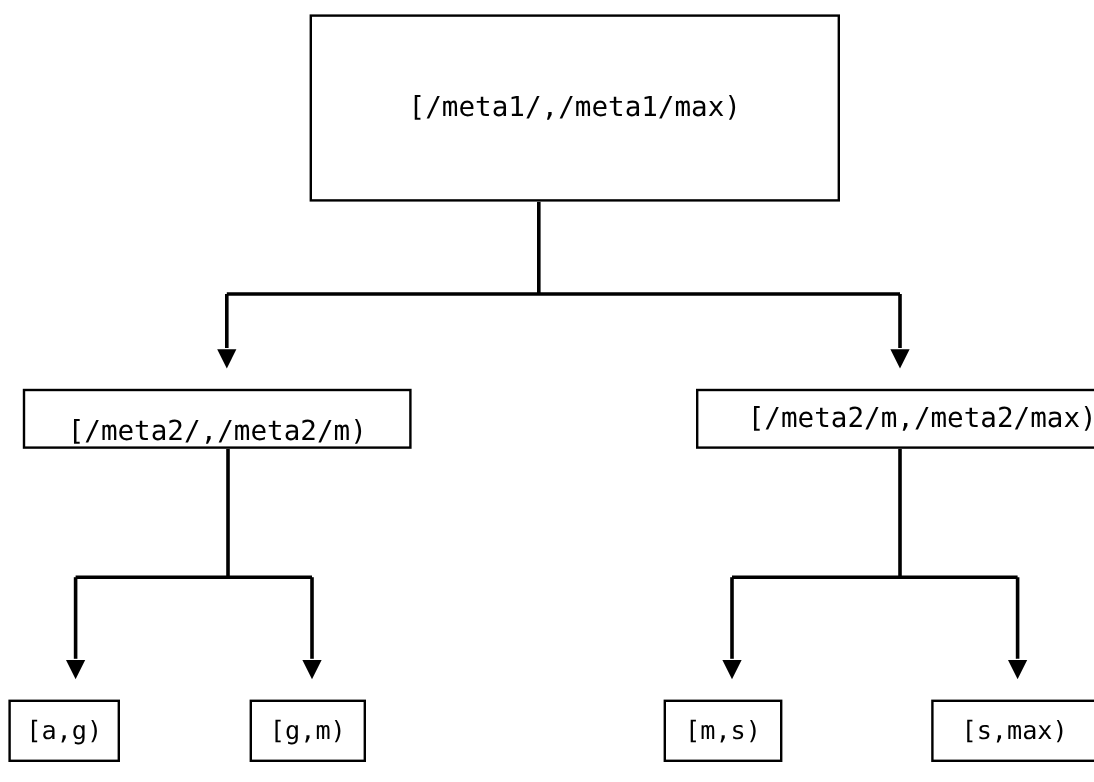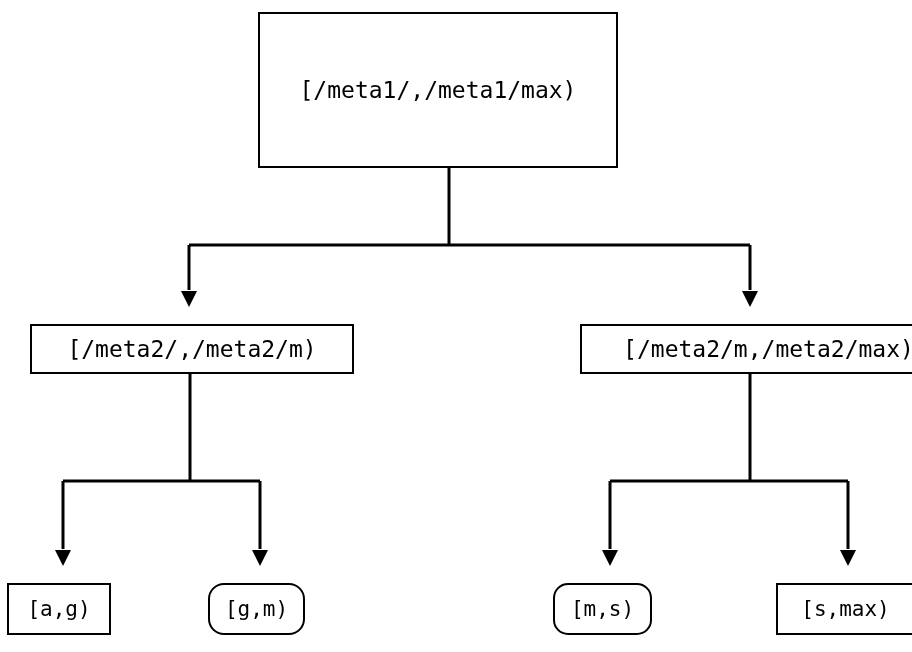--- a/index.html
+++ b/index.html
@@ -80,41 +80,41 @@
     <g>
       <path d="M 750 374 L 750 481" stroke="#000000" stroke-width="3" fill="none"></path>
       <path d="M 610 481 L 848 481" stroke="#000000" stroke-width="3" fill="none"></path>
       <path d="M 610 481 L 610 549" stroke="#000000" stroke-width="3" fill="none"></path>
       <polygon points="602,550 618,550 610,566" fill="#000000"></polygon>
       <path d="M 848 481 L 848 549" stroke="#000000" stroke-width="3" fill="none"></path>
       <polygon points="840,550 856,550 848,566" fill="#000000"></polygon>
     </g>
   </svg>
 
-  <div class="node node-root" style="left:258px; top:12px; width:360px; height:156px;">
+  <div class="node node-root" style="left:258px; top:12px; width:442px; height:156px;">
     <span class="node-label">[/meta1/,/meta1/max)</span>
   </div>
 
-  <div class="node node-mid" style="left:30px; top:324px; width:324px; height:50px;">
+  <div class="node node-mid" style="left:19px; top:324px; width:324px; height:50px;align-items:flex-end;">
     <span class="node-label">[/meta2/,/meta2/m)</span>
   </div>
 
   <div class="node node-mid" style="left:580px; top:324px; width:377px; height:50px;">
     <span class="node-label">[/meta2/m,/meta2/max)</span>
   </div>
 
-  <div class="node node-leaf" style="left:7px; top:583px; width:104px; height:52px;">
+  <div class="node node-leaf" style="left:7px; top:583px; width:93px; height:52px;">
     <span class="node-label">[a,g)</span>
   </div>
 
-  <div class="node node-leaf" style="left:208px; top:583px; width:97px; height:52px;border-radius:16px;">
+  <div class="node node-leaf" style="left:208px; top:583px; width:97px; height:52px;">
     <span class="node-label">[g,m)</span>
   </div>
 
-  <div class="node node-leaf" style="left:553px; top:583px; width:99px; height:52px;border-radius:15px;">
+  <div class="node node-leaf" style="left:553px; top:583px; width:99px; height:52px;">
     <span class="node-label">[m,s)</span>
   </div>
 
   <div class="node node-leaf" style="left:776px; top:583px; width:139px; height:52px;">
     <span class="node-label">[s,max)</span>
   </div>
 
 </div>
 
 </body></html>

